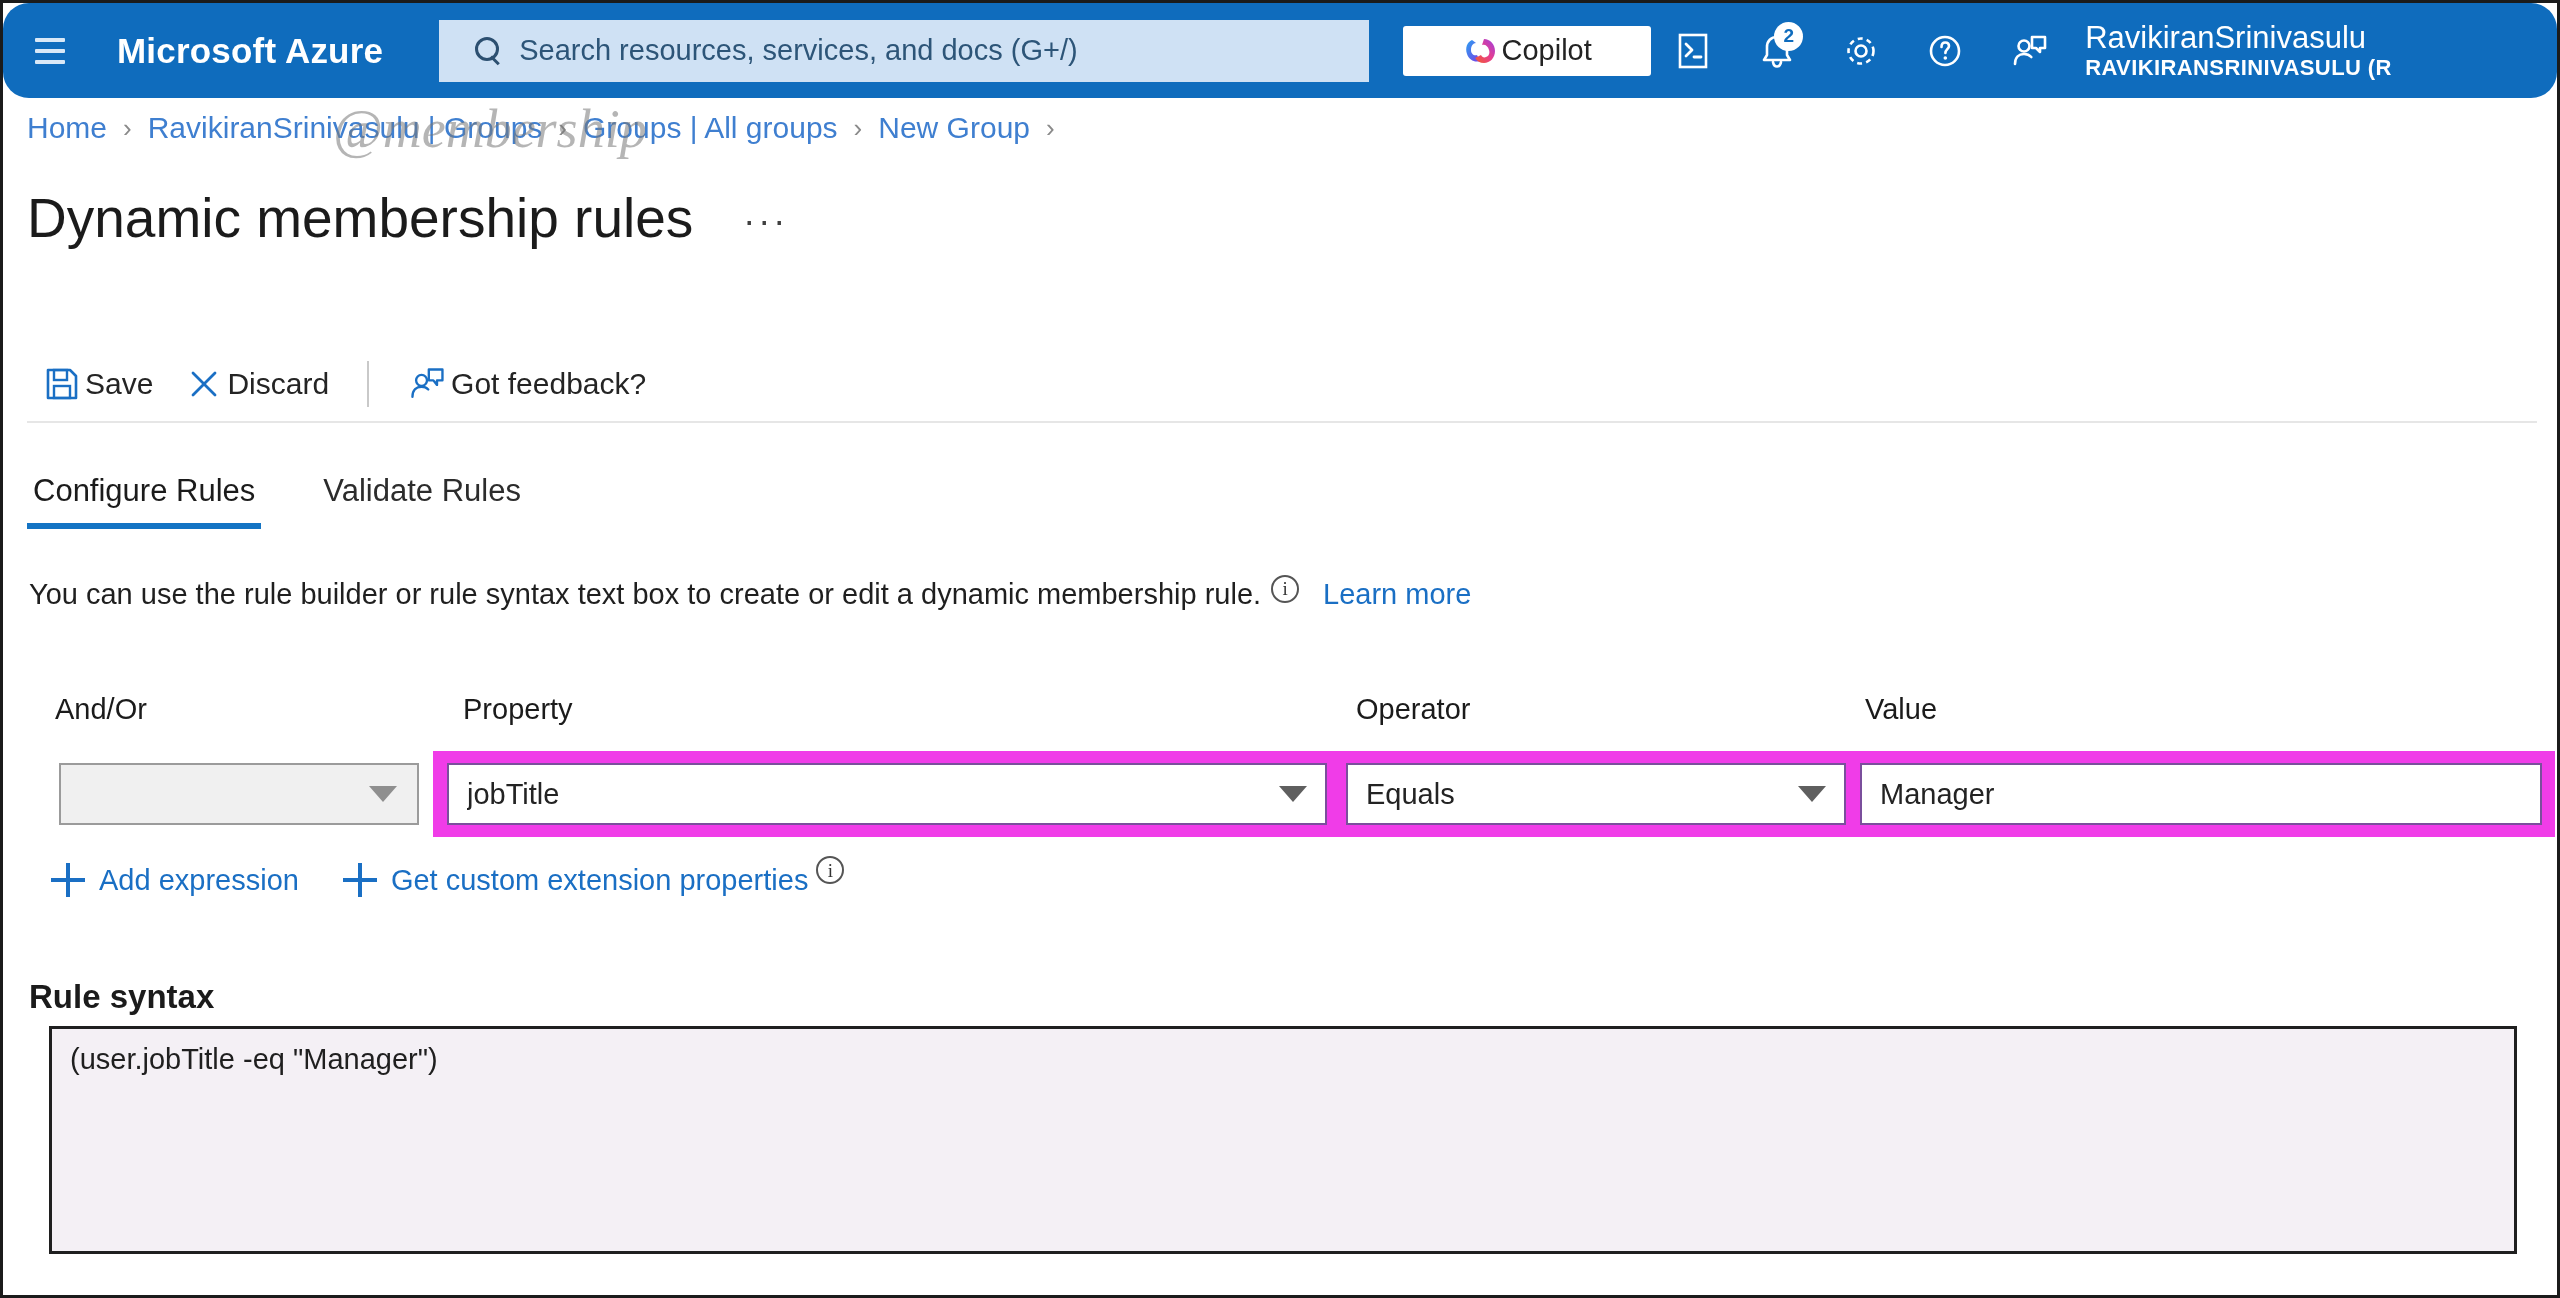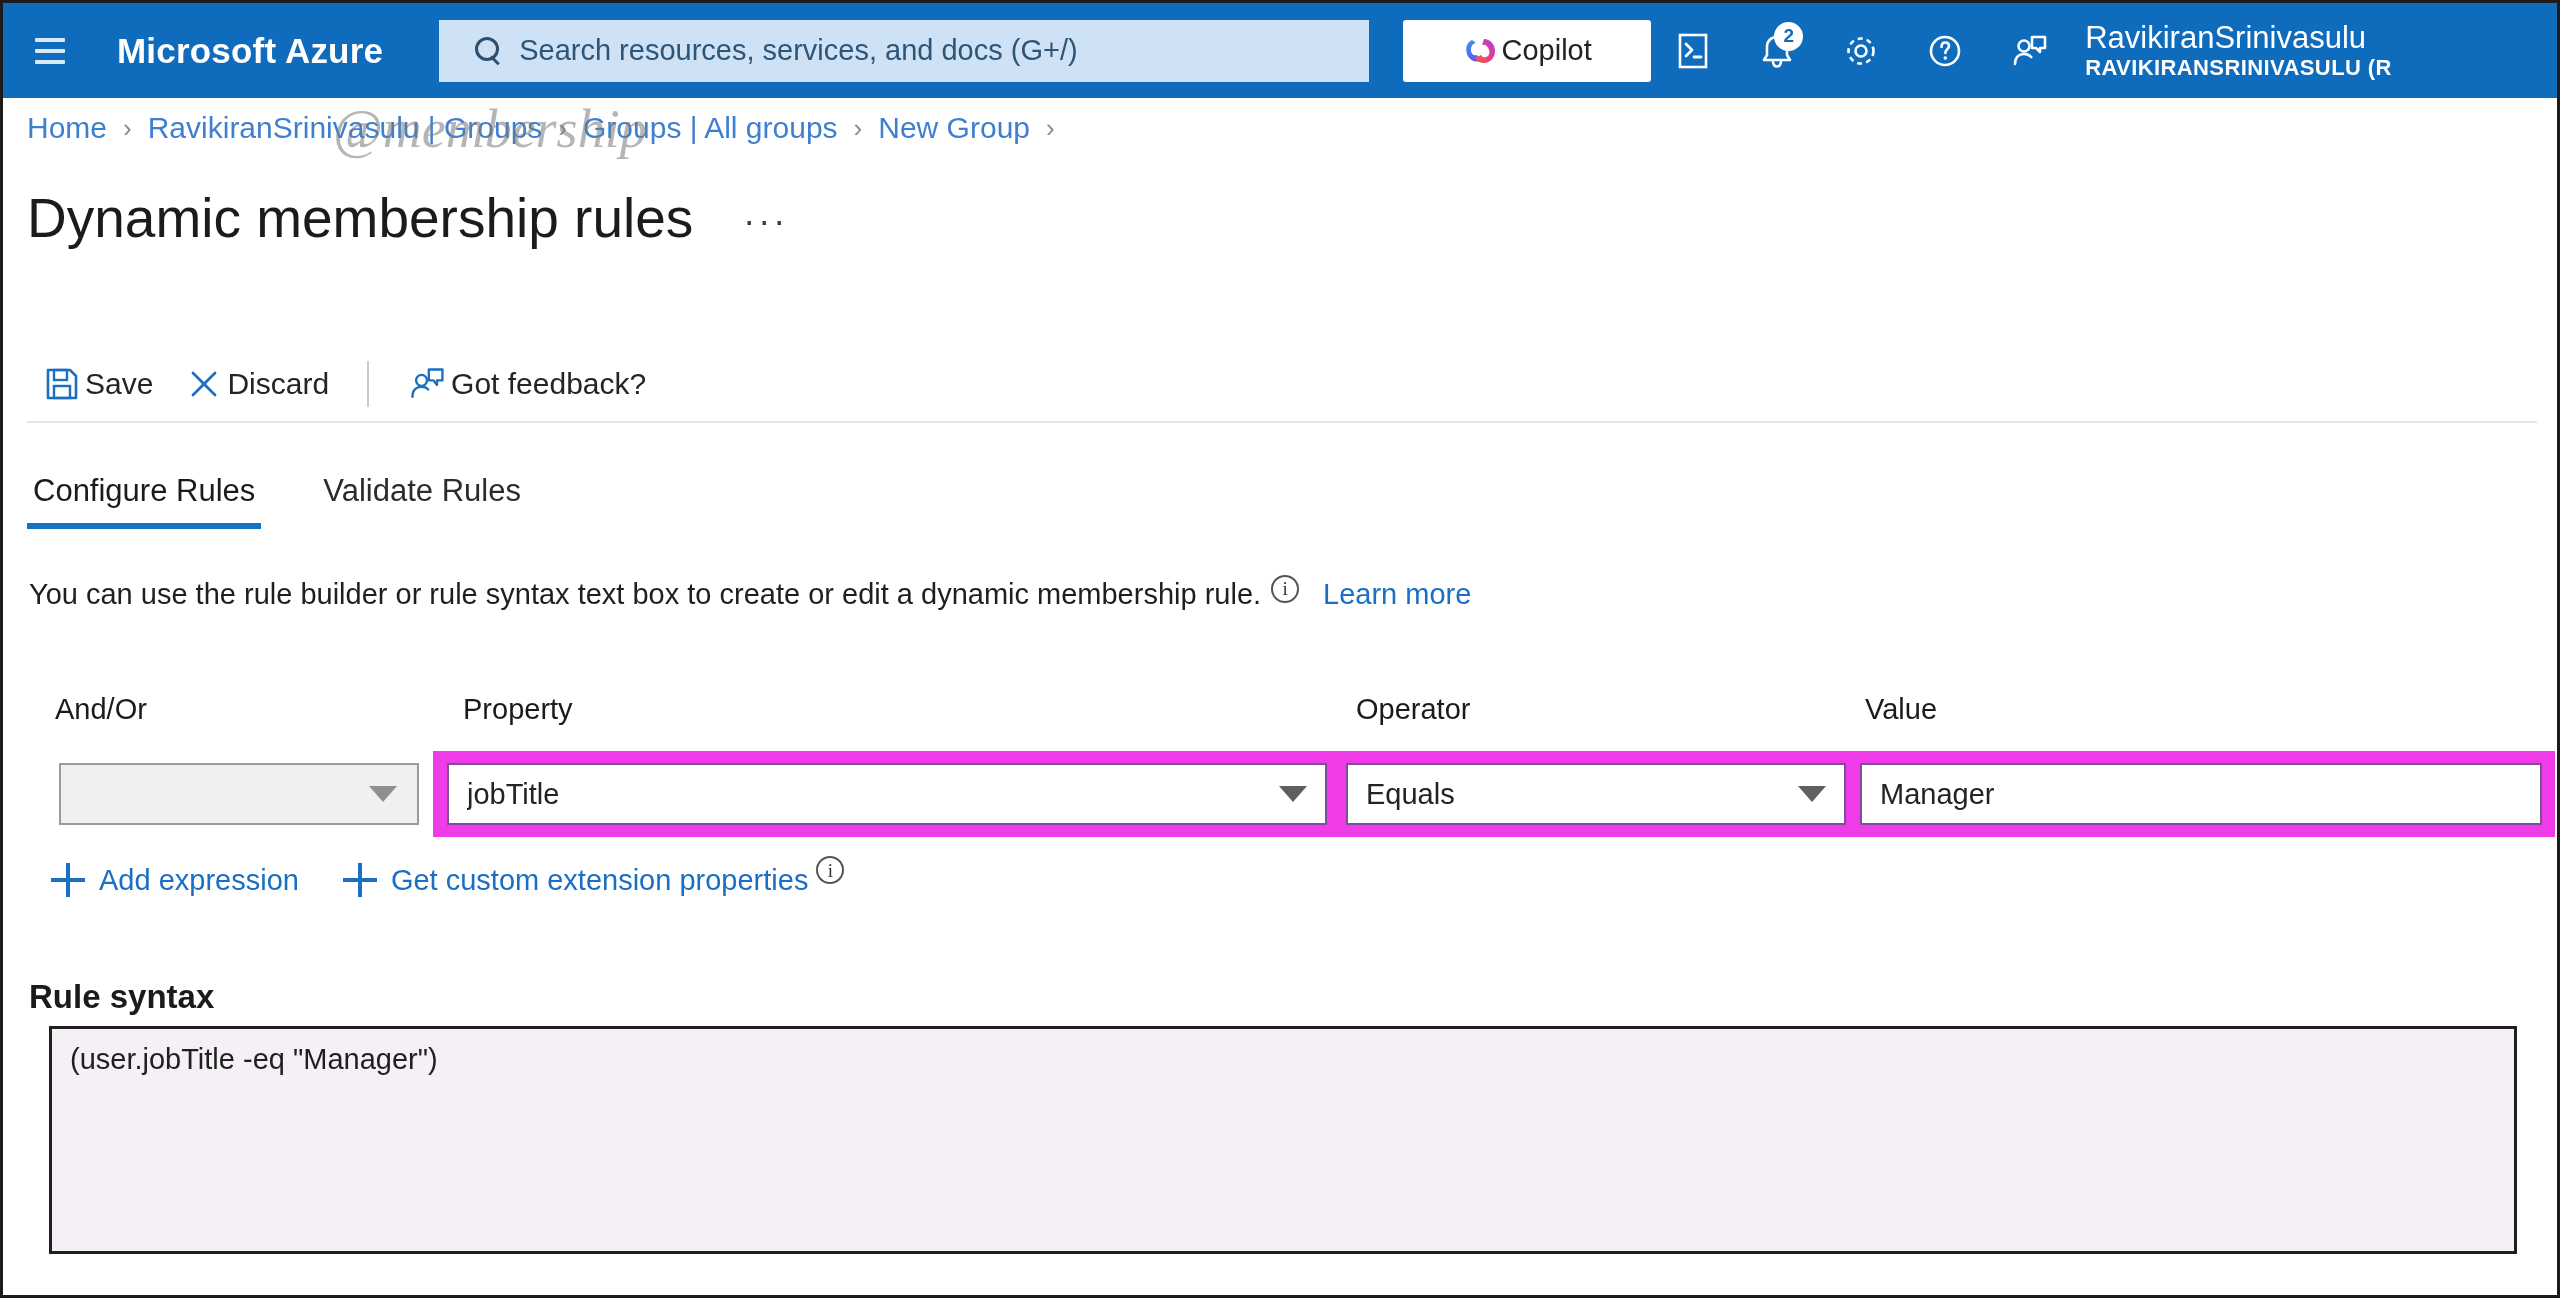--- a/index.html
+++ b/index.html
@@ -17,20 +17,21 @@
     overflow: hidden;
   }
 
   
   .topbar {
     position: absolute; top: 0; left: 0;
     width: 2554px; height: 95px;
     background: #0f6cbd;
     display: flex; align-items: center;
     padding: 0 0 0 10px;
+    border-radius: 26px;
   }
   .hamburger {
     width: 54px; height: 60px;
     display: flex; flex-direction: column; justify-content: center;
     align-items: center; gap: 7px;
     margin-left: 10px; cursor: pointer;
   }
   .hamburger span { display: block; width: 30px; height: 4px; background: #d9e8f7; border-radius: 1px; }
   .brand {
     color: #ffffff; font-size: 35px; font-weight: 600;
@@ -54,21 +55,21 @@
   }
   .searchbox .mag::after {
     content: ""; position: absolute; left: 18px; top: 19px;
     width: 11px; height: 3px; background: #2c4f70;
     transform: rotate(45deg); transform-origin: left center;
   }
   .searchbox .ph { color: #2d5578; font-size: 29px; white-space: nowrap; }
 
   .copilot-btn {
     margin-left: 34px;
-    height: 62px; width: 248px;
+    height: 50px; width: 248px;
     background: #ffffff; border-radius: 3px;
     display: flex; align-items: center; justify-content: center; gap: 3px;
     cursor: pointer;
   }
   .copilot-btn .cp-label { font-size: 29px; color: #232323; }
 
   .icon-btn {
     width: 84px; height: 70px;
     display: flex; align-items: center; justify-content: center;
     position: relative; cursor: pointer;

